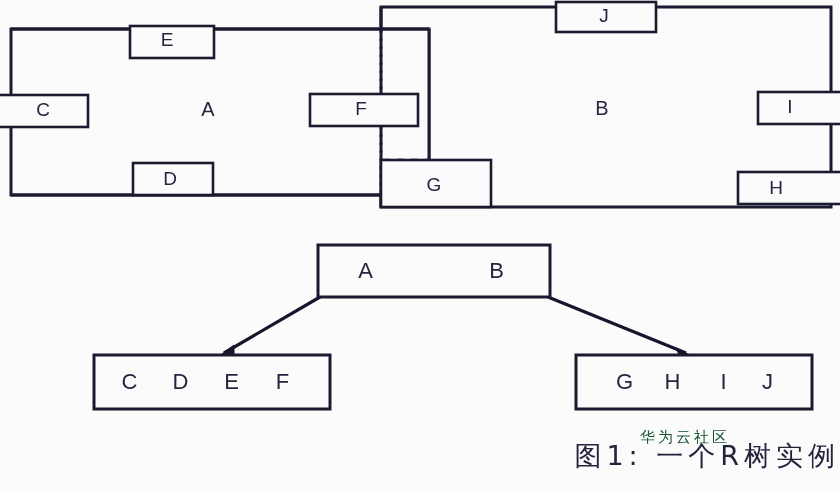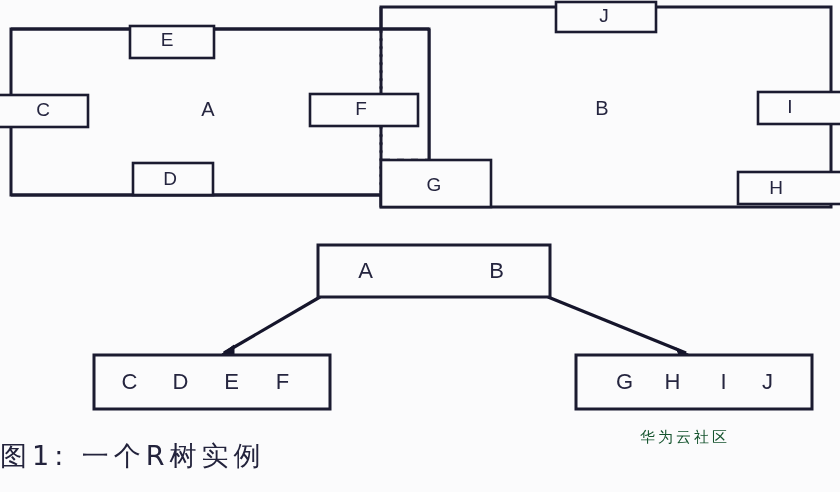--- a/index.html
+++ b/index.html
@@ -77,21 +77,21 @@
   }
   text.glyph-node {
     font-size: 22px;
     letter-spacing: 1px;
   }
   .caption-text {
     position: absolute;
     left: 0;
     top: 438px;
     width: 840px;
-    text-align: left;
+    text-align: right;
     font-family: "DejaVu Sans", sans-serif;
     font-size: 27px;
     letter-spacing: 5px;
     color: #23233c;
     white-space: nowrap;
   }
   .watermark-text {
     position: absolute;
     left: 640px;
     top: 428px;

